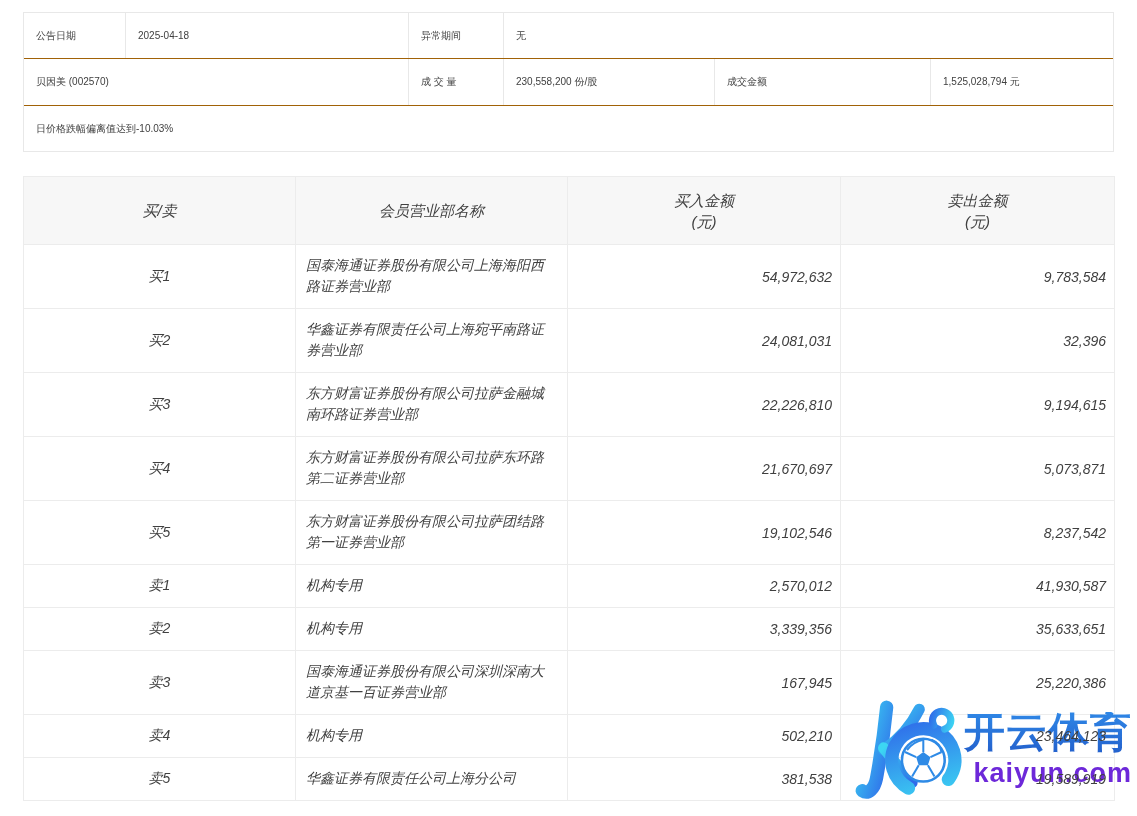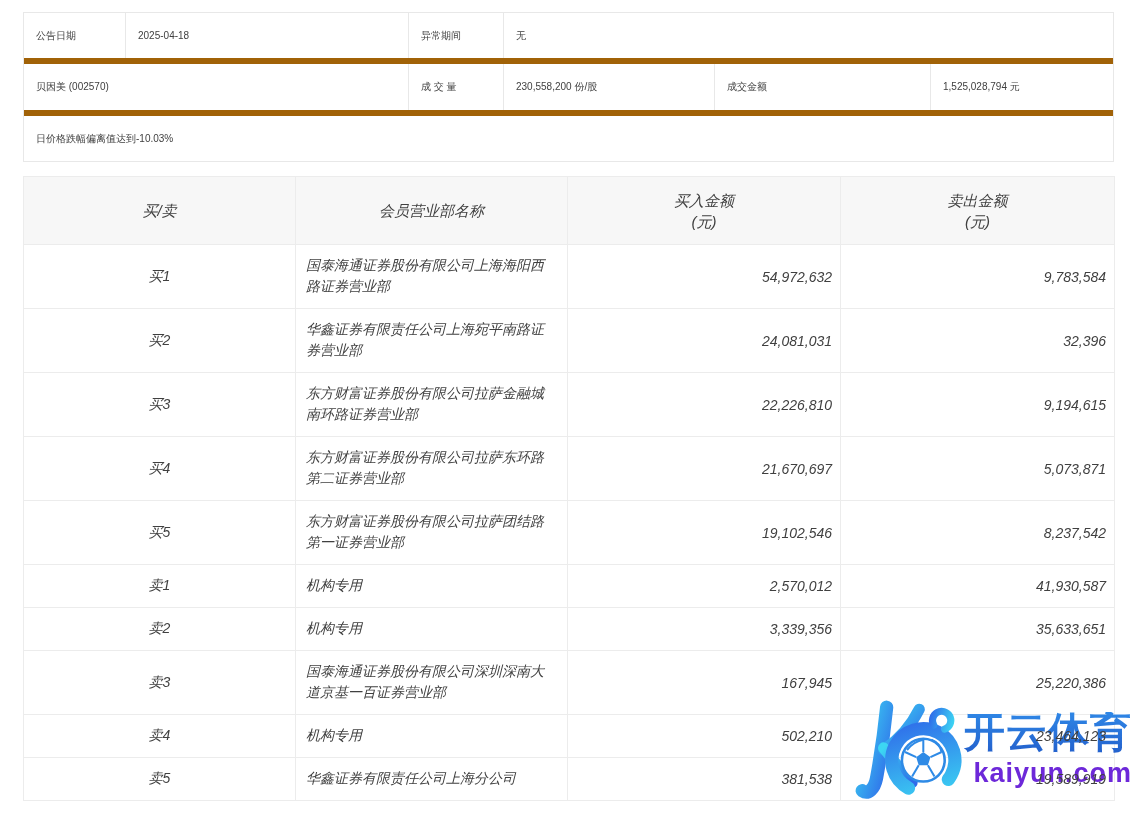--- a/index.html
+++ b/index.html
@@ -13,21 +13,21 @@
   }
   .page { position: relative; width: 1137px; height: 816px; }
 
   
   .info-box {
     position: absolute; left: 23px; top: 12px; width: 1091px;
     border: 1px solid #e8e8e8;
     font-size: 10px;
   }
   .info-row { display: flex; align-items: stretch; }
-  .info-row + .info-row { border-top: 6px solid #a16207; }
+  .info-row + .info-row { border-top: 1px solid #a16207; }
   .info-cell {
     display: flex; align-items: center;
     padding-left: 12px; padding-right: 8px;
     height: 45px;
     border-right: 1px solid #e8e8e8;
     white-space: nowrap; overflow: hidden;
   }
   .info-row.mid .info-cell { height: 46px; }
   .info-cell.last { border-right: none; flex: 1; }
   .w102 { width: 102px; } .w283 { width: 283px; } .w95 { width: 95px; }

